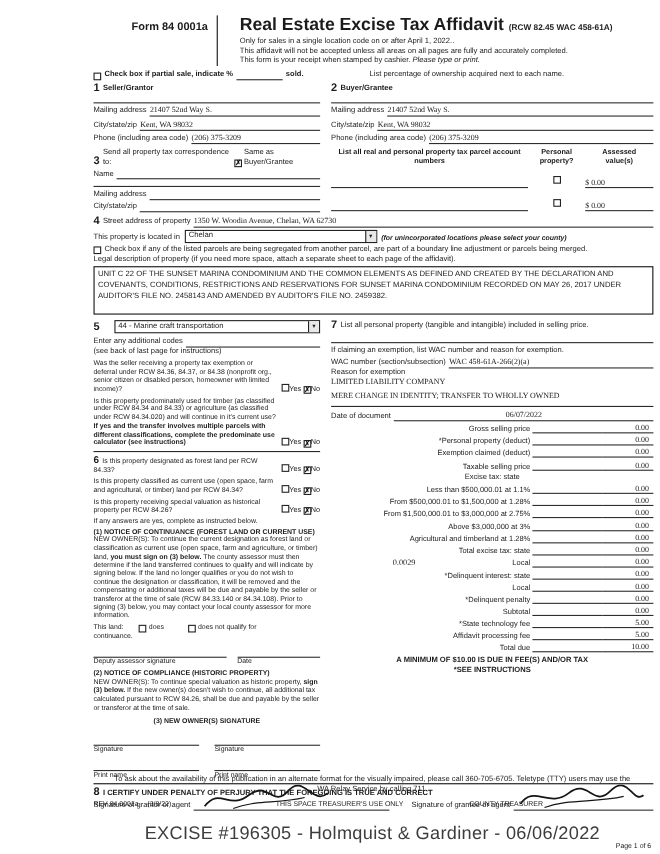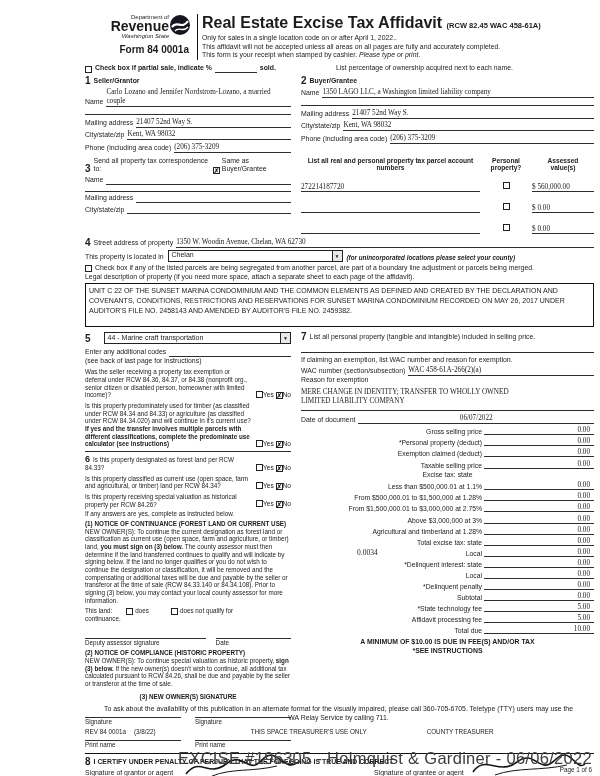--- a/index.html
+++ b/index.html
@@ -17,21 +17,21 @@
   .row{display:flex;align-items:flex-end}
   .secnum{font-weight:700;font-size:10px;margin-right:3px;line-height:1}
   
   .hdr{display:flex;margin-bottom:4px}
   .logoblk{width:112px;text-align:right;padding-right:8px}
   .dept1{font-size:6px}
   .dept2{font-weight:700;font-size:14px;line-height:.95}
   .dept3{font-size:6px;font-style:italic}
   .formno{font-weight:700;font-size:10px;margin-top:5px}
   .logoicon{display:inline-block;vertical-align:top}
-  .titleblk{border-left:1.4px solid #111;padding-left:4px;flex:1}
+  .titleblk{border-left:1.4px solid #111;padding-left:20px;flex:1}
   .title{font-weight:700;font-size:16px;line-height:1}
   .titleref{font-weight:700;font-size:7.5px}
   .cols{display:flex}
   .lcol{width:212px;padding-right:6px}
   .rcol{flex:1;padding-left:4px}
   .lblrow{display:flex;align-items:flex-end;margin-top:2.5px}
   .lblrow .ul{flex:1;margin-left:3px;min-height:8px}
   .dd{display:flex;border:1px solid #222;height:12px;align-items:center;font-size:7px;padding-left:3px}
   .ddbtn{margin-left:auto;width:10px;height:100%;border-left:1px solid #222;background:#e8e8e8;text-align:center;font-size:5px;line-height:11px}
   .legalbox{border:1px solid #111;padding:2px 3px;font-size:7px;line-height:1.45;min-height:44px;margin-top:1px}
@@ -40,41 +40,29 @@
   .yn{white-space:nowrap;align-self:flex-end;font-size:6.6px}
   .trow{display:flex;align-items:flex-end;margin-top:2.1px;position:relative}
   .tlbl{flex:1;text-align:right;font-size:6.8px}
   .tlead{flex:0 0 64px;border-bottom:1px solid #2e2e2e;height:8px;margin-left:2px}
   .tval{flex:0 0 46px;border-bottom:1px solid #2e2e2e;text-align:right;font-family:"Liberation Serif",serif;font-size:7.2px;padding-right:4px}
   .tpre{position:absolute;left:56px;bottom:0;font-family:"Liberation Serif",serif;font-size:7.5px}
   .hr{border-top:1px solid #2a2a2a;margin:3px 0}
   .hrh{border-top:1.4px solid #111;margin:3px 0}
   .sigsvg{display:block}
   .bottom{position:absolute;left:0;right:0;bottom:2px;padding:0 8px 0 85px}
-  .stamp{font-size:16.5px;color:#3d3d3d;text-align:right;letter-spacing:.3px;font-family:"Liberation Sans",sans-serif}
+  .stamp{font-size:16.5px;color:#3d3d3d;text-align:center;letter-spacing:.3px;font-family:"Liberation Sans",sans-serif}
 </style>
 </head>
 <body>
 
 <div class="page">
 
   <div class="hdr">
     <div class="logoblk">
-      <div style="position:relative;padding-right:20px">
-        <div class="dept1">Department of</div>
-        <div class="dept2">Revenue</div>
-        <div class="dept3">Washington State</div>
-        <span class="logoicon" style="position:absolute;right:-2px;top:0">
-          <svg width="22" height="22" viewBox="0 0 22 22">
-              <circle cx="11" cy="11" r="10" fill="#16161f"></circle>
-              <path d="M3 13 C 8 6, 13 16, 19 7" stroke="#fff" stroke-width="2.2" fill="none"></path>
-              <path d="M6 17 C 10 12, 14 19, 19 13" stroke="#fff" stroke-width="1.4" fill="none"></path>
-            </svg>
-        </span>
-      </div>
       <div class="formno">Form 84 0001a</div>
     </div>
     <div class="titleblk">
       <div><span class="title">Real Estate Excise Tax Affidavit</span>
         <span class="titleref">(RCW 82.45 WAC 458-61A)</span></div>
       <div class="t" style="margin-top:2px">Only for sales in a single location code on or after April 1, 2022..</div>
       <div class="t">This affidavit will not be accepted unless all areas on all pages are fully and accurately completed.</div>
       <div class="t"><span>This form is your receipt when stamped by cashier. </span><span class="i">Please type or print.</span></div>
     </div>
   </div>
@@ -86,46 +74,38 @@
     <span class="b">sold.</span>
     <span class="t" style="margin-left:60px">List percentage of ownership acquired next to each name.</span>
   </div>
 
   <div class="cols">
     <div class="lcol">
       <div class="row">
           <span class="secnum">1</span>
           <span class="t b">Seller/Grantor</span>
         </div>
-      <div class="lblrow t">
-          <span>Name</span>
-          <span class="ul fill">Carlo Lozano and Jennifer Nordstrom-Lozano, a married couple</span>
-        </div>
       <div class="ul" style="height:8px"></div>
       <div class="lblrow t">
           <span>Mailing address</span>
           <span class="ul fill">21407 52nd Way S.</span>
         </div>
       <div class="lblrow t">
           <span>City/state/zip</span>
           <span class="ul fill">Kent, WA 98032</span>
         </div>
       <div class="lblrow t">
           <span>Phone (including area code)</span>
           <span class="ul fill">(206) 375-3209</span>
         </div>
     </div>
     <div class="rcol">
       <div class="row">
           <span class="secnum">2</span>
           <span class="t b">Buyer/Grantee</span>
-        </div>
-      <div class="lblrow t">
-          <span>Name</span>
-          <span class="ul fill">1350 LAGO LLC, a Washington limited liability company</span>
         </div>
       <div class="ul" style="height:8px"></div>
       <div class="lblrow t">
           <span>Mailing address</span>
           <span class="ul fill">21407 52nd Way S.</span>
         </div>
       <div class="lblrow t">
           <span>City/state/zip</span>
           <span class="ul fill">Kent, WA 98032</span>
         </div>
@@ -162,25 +142,20 @@
       <div style="display:flex;font-size:6.6px;font-weight:700;line-height:1.15">
         <div style="flex:1;text-align:center">List all real and personal property tax parcel account numbers</div>
         <div style="width:52px;text-align:center">
             <div>Personal</div>
             <div>property?</div>
           </div>
         <div style="width:62px;text-align:center">
             <div>Assessed</div>
             <div>value(s)</div>
           </div>
-      </div>
-      <div class="row" style="margin-top:2px">
-        <span class="ul fill" style="flex:1">272214187720</span>
-        <span style="width:52px;text-align:center"><span class="cb"><i></i></span></span>
-        <span class="ul fill" style="width:62px">$ 560,000.00</span>
       </div>
       <div class="row" style="margin-top:3px">
         <span class="ul fill" style="flex:1;height:8px"></span>
         <span style="width:52px;text-align:center"><span class="cb"><i></i></span></span>
         <span class="ul fill" style="width:62px">$ 0.00</span>
       </div>
       <div class="row" style="margin-top:3px">
         <span class="ul fill" style="flex:1;height:8px"></span>
         <span style="width:52px;text-align:center"><span class="cb"><i></i></span></span>
         <span class="ul fill" style="width:62px">$ 0.00</span>
@@ -297,22 +272,22 @@
         <span class="secnum">7</span>
         <span class="t">List all personal property (tangible and intangible) included in selling price.</span>
       </div>
       <div class="hr" style="margin-top:10px"></div>
       <div class="t">If claiming an exemption, list WAC number and reason for exemption.</div>
       <div class="lblrow t" style="margin-top:1px">
           <span>WAC number (section/subsection)</span>
           <span class="ul fill">WAC 458-61A-266(2)(a)</span>
         </div>
       <div class="t">Reason for exemption</div>
+      <div class="t fill">LIMITED LIABILITY COMPANY</div>
       <div class="t fill" style="margin-top:4px">MERE CHANGE IN IDENTITY; TRANSFER TO WHOLLY OWNED</div>
-      <div class="t fill">LIMITED LIABILITY COMPANY</div>
       <div class="hr" style="margin-top:4px"></div>
       <div class="lblrow t">
           <span>Date of document</span>
           <span class="ul fill" style="text-align:center">06/07/2022</span>
         </div>
 
       <div>
         <div class="trow">
             <span class="tlbl">Gross selling price</span>
             <span class="tlead"></span>
@@ -358,21 +333,21 @@
             <span class="tlbl">Agricultural and timberland at 1.28%</span>
             <span class="tlead"></span>
             <span class="tval">0.00</span>
           </div>
         <div class="trow">
             <span class="tlbl">Total excise tax: state</span>
             <span class="tlead"></span>
             <span class="tval">0.00</span>
           </div>
         <div class="trow">
-            <span class="tpre">0.0034</span>
+            <span class="tpre">0.0029</span>
             <span class="tlbl">Local</span>
             <span class="tlead"></span>
             <span class="tval">0.00</span>
           </div>
         <div class="trow">
             <span class="tlbl">*Delinquent interest: state</span>
             <span class="tlead"></span>
             <span class="tval">0.00</span>
           </div>
         <div class="trow">

